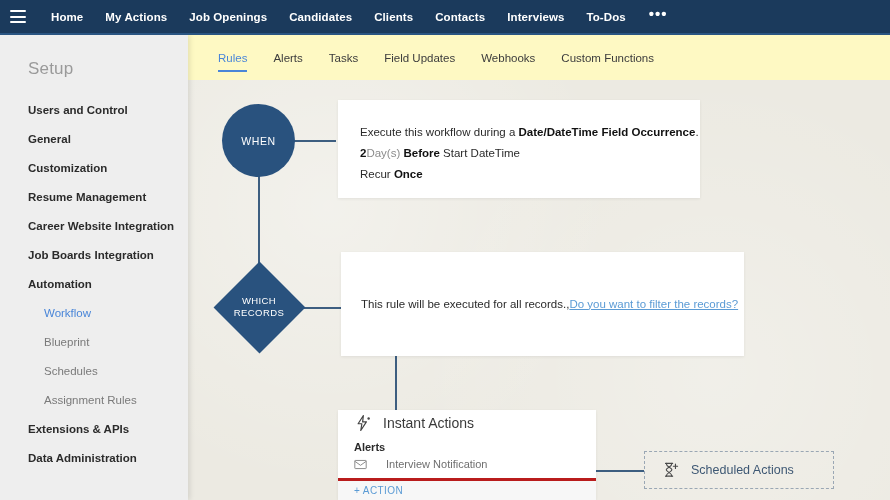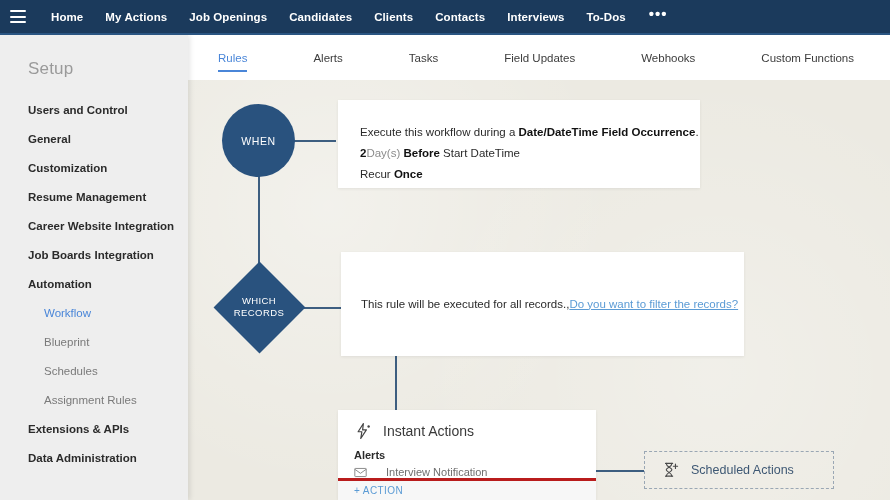--- a/index.html
+++ b/index.html
@@ -83,24 +83,23 @@
   
   .content {
     position: absolute; top: 35px; left: 188px;
     width: 702px; height: 465px;
     background: #eceae2;
     overflow: hidden;
   }
   .tabbar {
     position: relative;
     height: 45px;
-    background: #ffffff;
+    background: #fef9c3;
     display: flex; align-items: center;
     padding-left: 30px;
-    gap: 40px;
   }
   .tab {
     font-size: 11.5px;
     color: #3c3c3c;
     margin-right: 26px;
     cursor: pointer;
     position: relative;
     height: 45px;
     display: flex; align-items: center;
     white-space: nowrap;
@@ -191,21 +190,21 @@
   
   .ia-panel {
     position: absolute;
     background: #ffffff;
     z-index: 4;
     box-shadow: 0 1px 3px rgba(0,0,0,0.07);
     overflow: hidden;
   }
   .ia-head {
     display: flex; align-items: center;
-    padding: 12px 0 0 16px;
+    padding: 4px 0 0 16px;
   }
   .ia-title {
     font-size: 14px; color: #3a3a3a;
     margin-left: 11px; font-weight: normal;
   }
   .ia-body { padding: 9px 0 0 16px; }
   .ia-section-label {
     font-size: 11px; font-weight: bold; color: #2b2b2b;
     margin-bottom: 5px;
   }
@@ -298,21 +297,21 @@
       <div class="conn" style="left:106px; top:60px; width:42px; height:2px;"></div>
       <div class="conn" style="left:70px; top:96px; width:2px; height:123px;"></div>
       <div class="conn" style="left:108px; top:227px; width:45px; height:2px;"></div>
       <div class="conn" style="left:207px; top:275px; width:2px; height:95px;"></div>
       <div class="conn" style="left:408px; top:390px; width:48px; height:2px;"></div>
 
       <div class="node-circle" style="left:34px; top:24px;">
         <span>WHEN</span>
       </div>
 
-      <div class="card" style="left:150px; top:20px; width:362px; height:88px; padding:22px 0 0 22px;">
+      <div class="card" style="left:150px; top:20px; width:362px; height:98px; padding:22px 0 0 22px;">
         <div class="card-line">
           <span>Execute this workflow during a </span><b>Date/DateTime Field Occurrence</b><span>.</span>
         </div>
         <div class="card-line">
           <b>2</b><span class="muted">Day(s) </span><b>Before</b><span> Start DateTime</span>
         </div>
         <div class="card-line">
           <span>Recur </span><b>Once</b>
         </div>
       </div>

